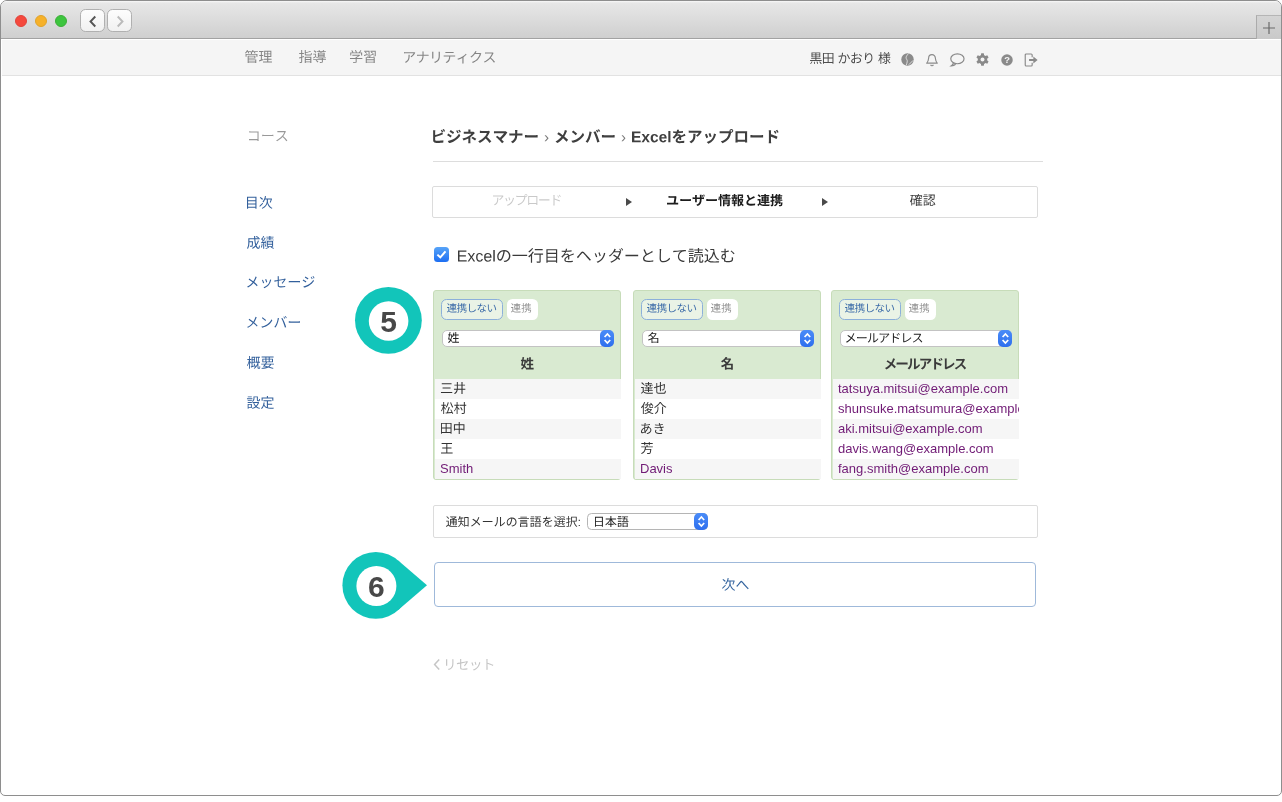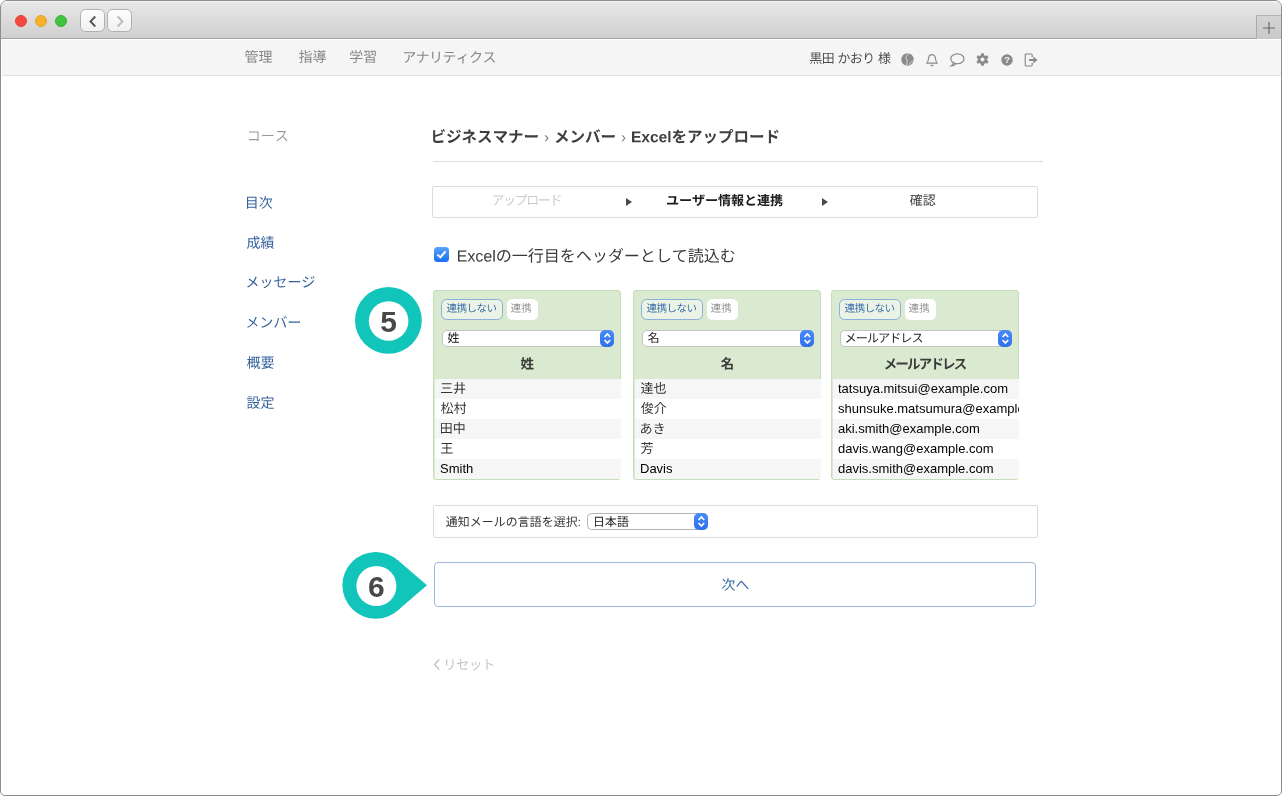--- a/index.html
+++ b/index.html
@@ -36,21 +36,21 @@
   .pbtn2 { position:absolute; left:73px; top:7.5px; width:31px; height:21px; line-height:21px; text-align:center;
     border-radius:5.5px; font-size:10.5px; color:#8f8f8f; background:#fff; }
   .psel { position:absolute; left:8px; top:39px; width:172px; height:17px; background:#fff;
     border:1px solid #c3c3c3; border-radius:5px; }
   .psel .txt { position:absolute; left:8px; top:0; height:16px; line-height:16px; font-size:12px; color:#222; white-space:nowrap; }
   .selcap { position:absolute; right:-1px; top:-1px; width:14.5px; height:17px; border-radius:5px;
     background:linear-gradient(#4a8cf8,#2e6fee); }
   .phead { position:absolute; left:0; top:60px; width:100%; height:25px; line-height:25px;
     text-align:center; font-size:13.5px; font-weight:bold; color:#3b3b3b; }
   .prows { position:absolute; left:1px; top:88px; width:186px; height:100px; }
-  .prow { height:20px; line-height:20px; font-size:13px; color:#000000; padding-left:5px;
+  .prow { height:20px; line-height:20px; font-size:13px; color:#701a75; padding-left:5px;
     white-space:nowrap; overflow:hidden; }
   .prow.odd { background:#f6f6f6; }
   .prow.even { background:#fff; }
   
   #langbox { position:absolute; left:432px; top:504px; width:605px; height:33px;
     border:1px solid #dcdcdc; border-radius:2px; background:#fff; }
   #langsel { position:absolute; left:153px; top:7px; width:121px; height:17px; background:#fff;
     border:1px solid #b5b5b5; border-radius:4.5px; }
   #langsel .txt { position:absolute; left:8px; top:0; height:16px; line-height:16px; font-size:12px; color:#222; }
   
@@ -169,23 +169,23 @@
         <span class="selcap">
           <svg width="15" height="17" viewBox="0 0 15 17" style="position:absolute;left:0;top:0">
             <path d="M4.6 7 L7.4 3.9 L10.2 7 M4.6 10 L7.4 13.1 L10.2 10" stroke="#fff" stroke-width="1.7" fill="none"></path>
           </svg>
         </span>
       </div>
     <div class="phead"></div>
     <div class="prows">
       <div class="prow odd">tatsuya.mitsui@example.com</div>
         <div class="prow even">shunsuke.matsumura@example.com</div>
-        <div class="prow odd">aki.smith@example.com</div>
+        <div class="prow odd">aki.mitsui@example.com</div>
         <div class="prow even">davis.wang@example.com</div>
-        <div class="prow odd">davis.smith@example.com</div>
+        <div class="prow odd">fang.smith@example.com</div>
     </div>
   </div>
 
   <div id="langbox">
     <div id="langsel">
         <span class="txt"></span>
         <span class="selcap">
           <svg width="15" height="17" viewBox="0 0 15 17" style="position:absolute;left:0;top:0">
             <path d="M4.6 7 L7.4 3.9 L10.2 7 M4.6 10 L7.4 13.1 L10.2 10" stroke="#fff" stroke-width="1.7" fill="none"></path>
           </svg>

